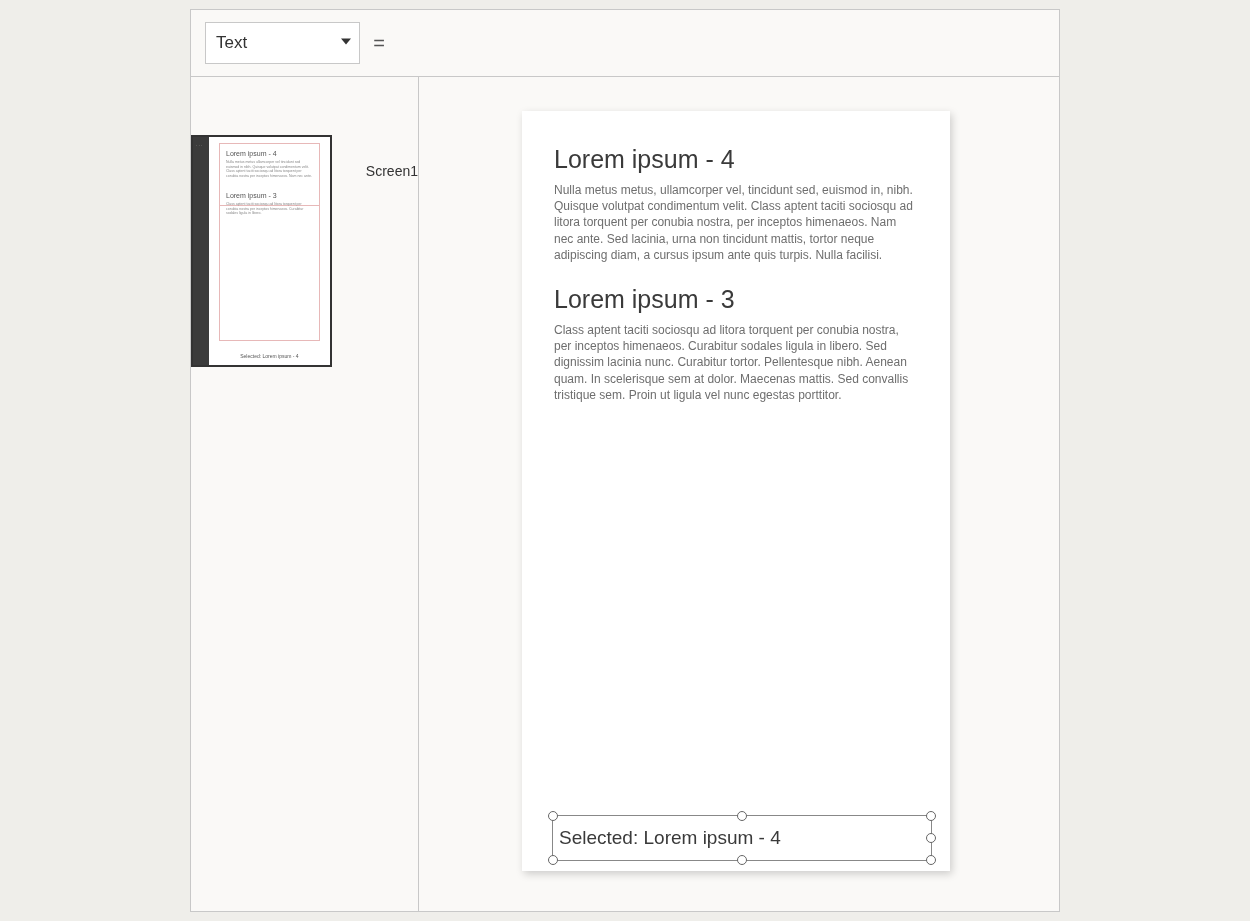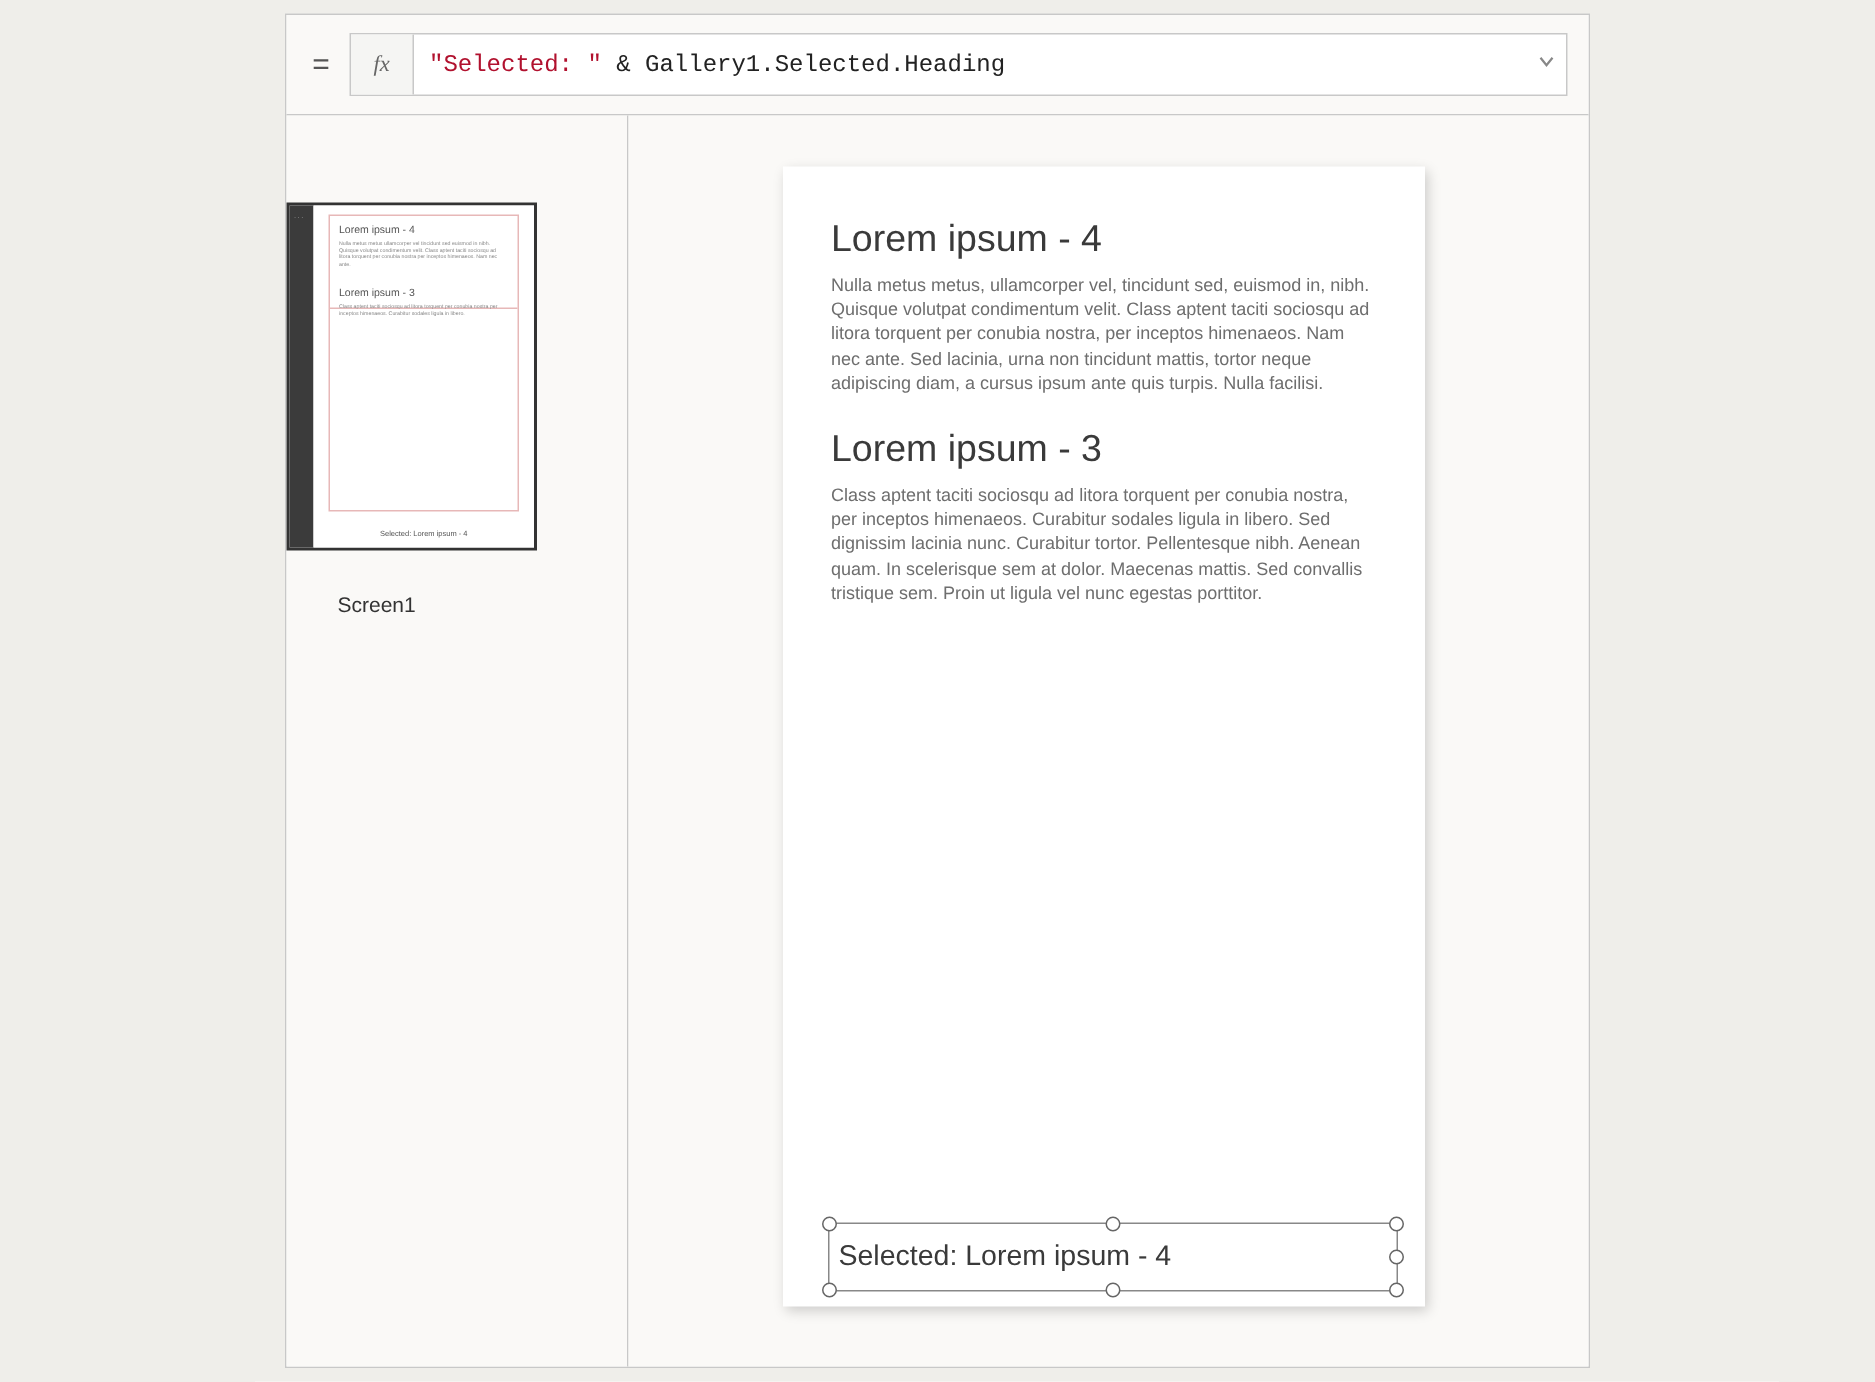--- a/index.html
+++ b/index.html
@@ -102,21 +102,21 @@
   .workspace {
     display: flex;
     height: calc(100% - 67px);
   }
   .left-panel {
     width: 228px;
     border-right: 1px solid #c8c8c8;
     background: #faf9f7;
     padding-top: 58px;
     display: flex;
-    flex-direction: column;
+    flex-direction: row;
     align-items: flex-start;
   }
   .thumb-wrap {
     width: 167px;
     height: 232px;
     border: 2px solid #333;
     background: #fff;
     margin-left: 0;
     position: relative;
   }
@@ -244,30 +244,29 @@
   .h-bl { left: -5px; bottom: -5px; }
   .h-bm { left: 50%; bottom: -5px; transform: translateX(-50%); }
   .h-br { right: -5px; bottom: -5px; }
 </style>
 </head>
 <body>
 
 <div class="app-frame">
 
   <div class="toolbar">
-    <div class="equals">=</div>
-    <div class="formula-box">
-      <div class="fx-label">fx</div>
-      <div class="formula-input"><span class="str">"Selected: "</span><span class="op"> &amp; </span><span class="ref">Gallery1.Selected.Heading</span></div>
-      <span class="formula-chevron">
-        <svg width="10" height="10" viewBox="0 0 10 10">
-            <path d="M1 2 L5 7 L9 2" fill="none" stroke="#888" stroke-width="1.5"></path>
+    <div class="prop-select">
+      <span>Text</span>
+      <span class="chev">
+        <svg width="14" height="14" viewBox="0 0 14 14">
+            <path d="M2 4 L7 10 L12 4 Z" fill="#333"></path>
           </svg>
       </span>
     </div>
+    <div class="equals">=</div>
   </div>
 
   <div class="workspace">
 
     <div class="left-panel">
       <div class="thumb-wrap">
         <div class="thumb-sidebar"></div>
         <div class="thumb-dots">...</div>
         <div class="thumb-inner">
           <div class="thumb-selbox">

